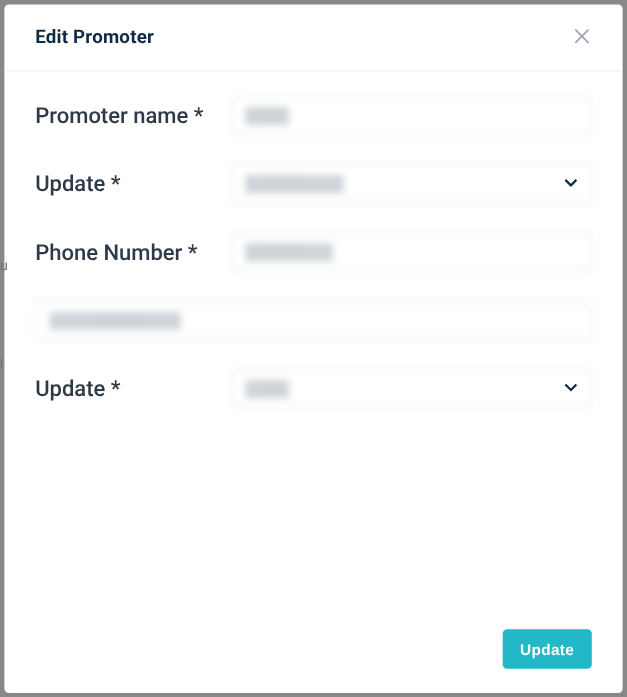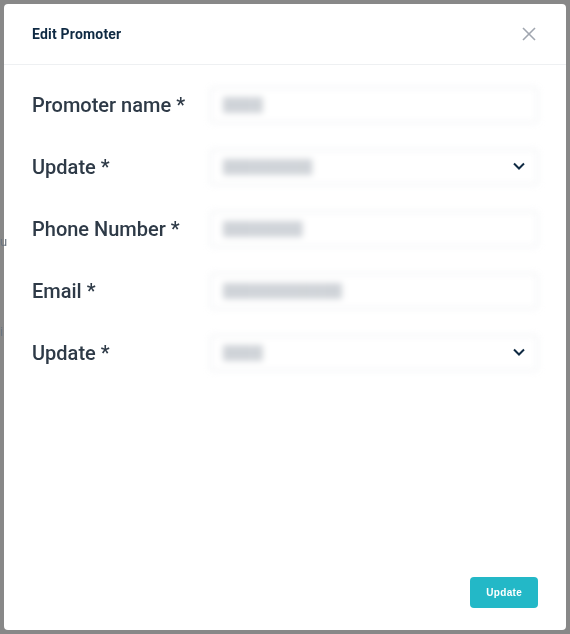--- a/index.html
+++ b/index.html
@@ -23,21 +23,21 @@
     }
     .modal-header {
       display: flex;
       align-items: center;
       justify-content: space-between;
       padding: 18px 28px 18px 28px;
       border-bottom: 1px solid #eef0f2;
     }
     .modal-title {
       color: #0f2a43;
-      font-size: 14px;
+      font-size: 17px;
       font-weight: 700;
       letter-spacing: 0.2px;
     }
     .close-btn {
       background: none;
       border: none;
       cursor: pointer;
       color: #a0a6af;
       font-size: 20px;
       line-height: 1;
@@ -91,21 +91,21 @@
     .modal-footer {
       padding: 16px 28px 22px;
       display: flex;
       justify-content: flex-end;
       border-top: 1px solid transparent;
     }
     .update-btn {
       background: #23b8c7;
       color: #fff;
       border: none;
-      font-size: 10px;
+      font-size: 14px;
       font-weight: 600;
       padding: 10px 16px;
       border-radius: 4px;
       cursor: pointer;
       letter-spacing: 0.3px;
     }
     .edge {
       position: absolute;
       left: -4px;
       color: #6b7580;
@@ -157,21 +157,20 @@
     </div>
 
     <div class="row">
       <label class="label">Phone Number *</label>
       <div class="control">
         <input type="text" class="field blur" value="████████" style="">
       </div>
     </div>
 
     <div class="row">
-      <label class="label">Email *</label>
       <div class="control">
         <input type="text" class="field blur" value="████████████" style="">
       </div>
     </div>
 
     <div class="row">
       <label class="label">Update *</label>
       <div class="control select-wrap">
         <input type="text" readonly="" class="field blur" value="████" style="">
         <span class="chevron">

